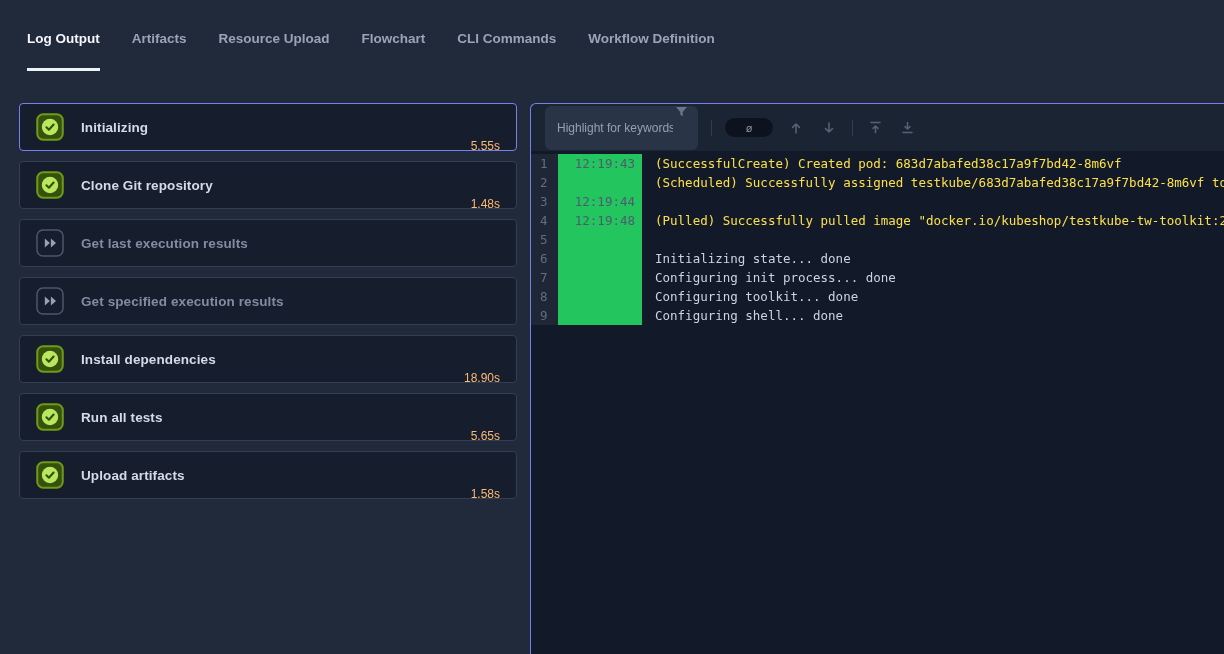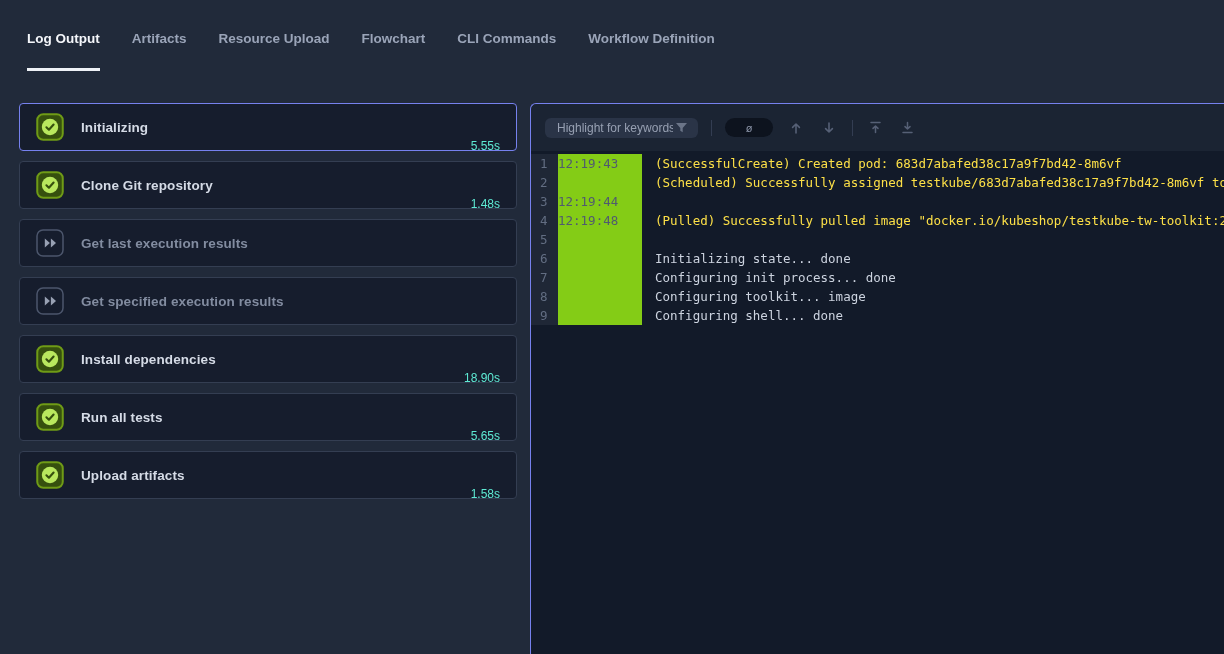--- a/index.html
+++ b/index.html
@@ -51,42 +51,42 @@
     cursor: pointer;
   }
   .card.selected { border-color: #7681ee; }
   .card .step-icon { width: 28px; height: 28px; flex-shrink: 0; display: flex; }
   .card .label {
     margin-left: 17px;
     font-size: 13.5px; font-weight: 700;
     color: #d5dbe6; letter-spacing: .1px;
   }
   .card.skipped .label { color: #828ca0; }
-  .card .dur { margin-left: auto; font-size: 12px; color: #5eead4; margin-top: 37px; }
+  .card .dur { margin-left: auto; font-size: 12px; color: #fdba74; margin-top: 37px; }
 
   
   .logpanel {
     flex: 1; min-width: 0;
     background: #1b2433;
     border: 1px solid #7681ee;
     border-right: none; border-bottom: none;
     border-radius: 6px 0 0 0;
     display: flex; flex-direction: column;
   }
   .toolbar {
     display: flex; align-items: center;
     gap: 13px;
     padding: 0 14px;
     height: 47px; flex-shrink: 0;
   }
   .search {
-    width: 153px; height: 20px;
+    width: 153px; height: 44px;
     background: #2a3447;
     border-radius: 6px;
-    display: flex; align-items: center;
+    display: flex; 
     padding: 0 10px;
   }
   .search input {
     flex: 1; min-width: 0;
     background: transparent; border: none; outline: none;
     color: #cfd5e0; font-size: 12px;
     font-family: "Liberation Sans", sans-serif;
   }
   .search input::placeholder { color: #97a0b2; }
   .vdiv { width: 1px; height: 16px; background: #333d52; flex-shrink: 0; }
@@ -114,23 +114,23 @@
   }
   .logrow { display: flex; height: 19px; line-height: 19px; white-space: pre; }
   .logrow .ln {
     width: 27px; flex-shrink: 0;
     padding-left: 9px;
     color: #626d82;
     background: #1f2736;
   }
   .logrow .ts {
     width: 84px; flex-shrink: 0;
-    text-align: left; padding-right: 7px;
+    text-align: right; padding-right: 7px;
     color: #505a70;
-    background: #84cc16;
+    background: #22c55e;
   }
   .logrow .txt {
     padding-left: 13px;
     color: #ccd3df;
     overflow: hidden;
   }
   .logrow.muted .txt { color: #fde047; text-align: right; }
 </style>
 </head>
 <body>
@@ -296,21 +296,21 @@
       <div class="logrow">
         <span class="ln">5</span><span class="ts"></span>
       </div>
       <div class="logrow">
         <span class="ln">6</span><span class="ts"></span><span class="txt">Initializing state... done</span>
       </div>
       <div class="logrow">
         <span class="ln">7</span><span class="ts"></span><span class="txt">Configuring init process... done</span>
       </div>
       <div class="logrow">
-        <span class="ln">8</span><span class="ts"></span><span class="txt">Configuring toolkit... image</span>
+        <span class="ln">8</span><span class="ts"></span><span class="txt">Configuring toolkit... done</span>
       </div>
       <div class="logrow">
         <span class="ln">9</span><span class="ts"></span><span class="txt">Configuring shell... done</span>
       </div>
 
     </div>
   </div>
 </div>
 
 </body></html>

